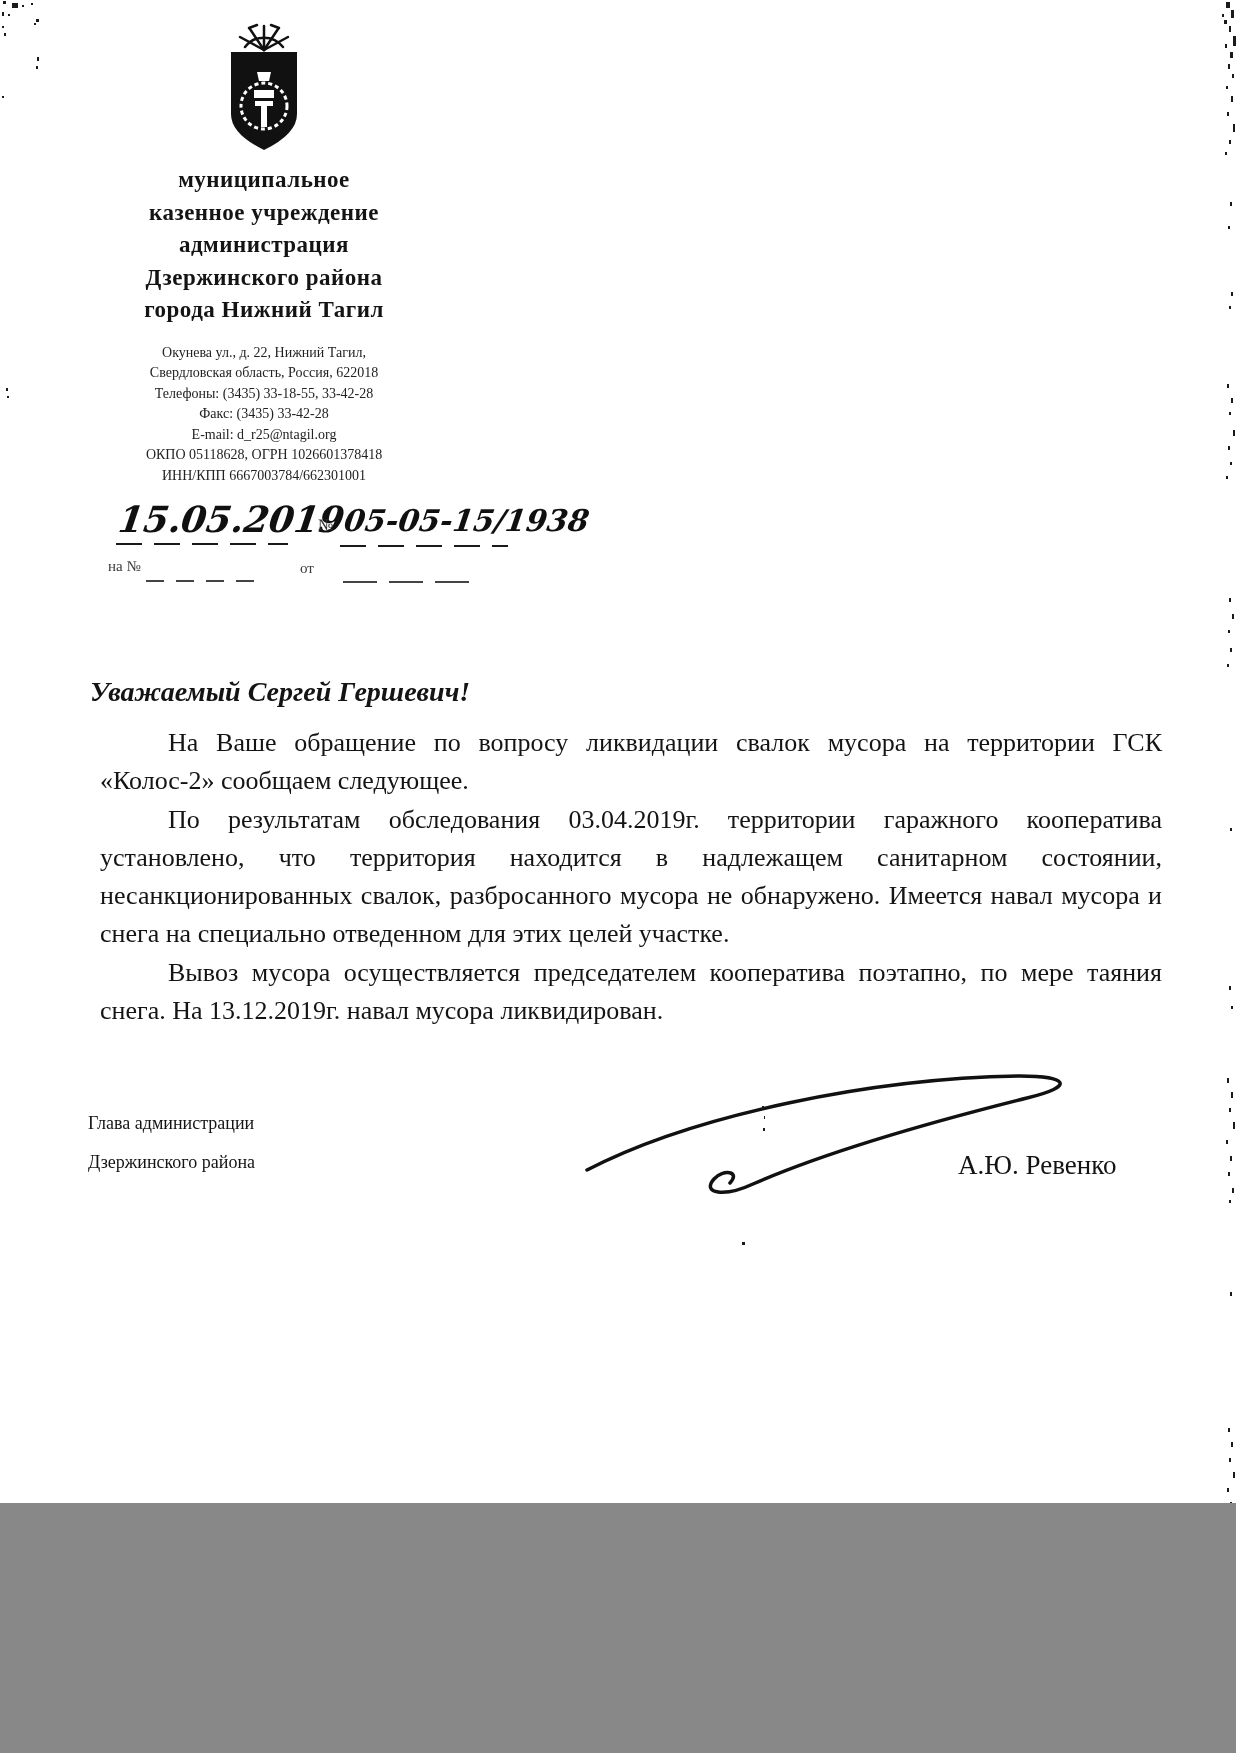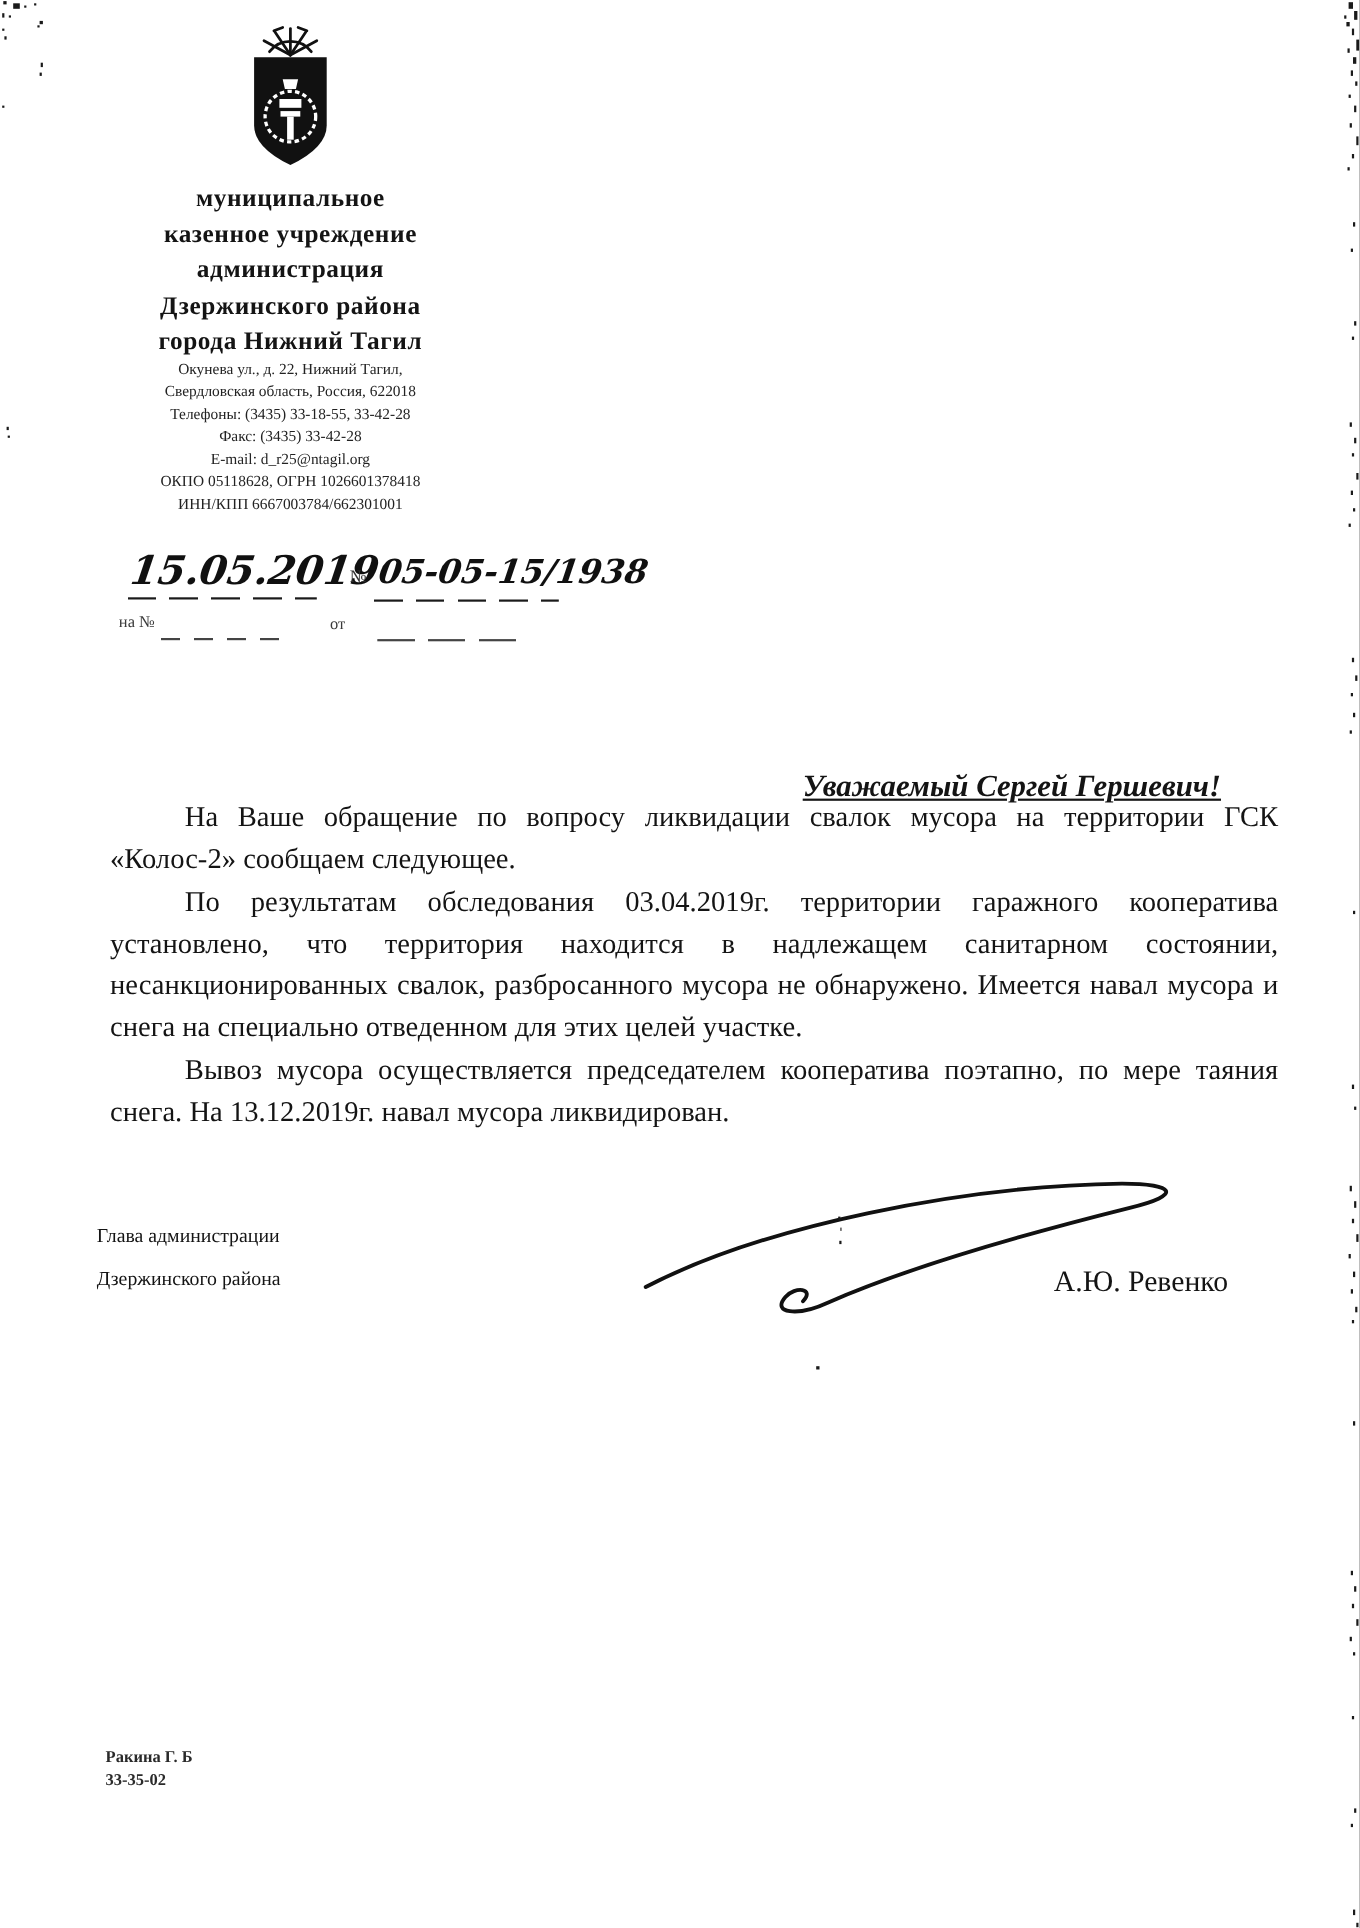--- a/index.html
+++ b/index.html
@@ -1,29 +1,29 @@
 <!DOCTYPE html>
 <html><head>
 <meta charset="utf-8">
 <style>
   html,body{margin:0;padding:0;background:#888;}
   .page{
     position:relative;
-    width:1236px;height:1753px;
+    width:1236px;height:1503px;
     margin:0 auto;
     background:#ffffff;
     overflow:hidden;
     font-family:"Liberation Serif","DejaVu Serif",serif;
     color:#141414;
   }
   
   .letterhead{position:absolute;left:78px;top:22px;width:372px;text-align:center;}
   .emblem{display:block;margin:0 auto 10px auto;}
   .org-line{font-weight:bold;font-size:23px;line-height:32.5px;letter-spacing:.5px;}
-  .contact{}
+  .contact{margin-top:16px;}
   .contact-line{font-size:14px;line-height:20.5px;color:#222;}
   
   .hand{
     font-family:"DejaVu Serif","Liberation Serif",serif;
     font-style:italic;font-weight:bold;color:#101010;
     transform:skewX(-8deg);transform-origin:left bottom;display:inline-block;
   }
   .date-hand{position:absolute;left:116px;top:498px;font-size:36px;}
   .no-label{position:absolute;left:318px;top:516px;font-size:16px;color:#333;}
   .no-hand{position:absolute;left:342px;top:503px;font-size:30px;}
@@ -35,22 +35,22 @@
   .ot-label{left:300px;top:560px;}
   .u-na{left:146px;top:580px;width:120px;background:repeating-linear-gradient(90deg,#444 0 18px,transparent 18px 30px);}
   .u-ot{left:343px;top:581px;width:132px;background:repeating-linear-gradient(90deg,#444 0 34px,transparent 34px 46px);}
   
   .recipient{position:absolute;left:718px;top:148px;width:420px;}
   .rcp-name{font-size:27px;line-height:30px;}
   .rcp-addr1{font-size:26px;margin-top:52px;}
   .rcp-addr2{font-size:26px;margin-top:10px;}
   
   .salutation{
-    position:absolute;left:90px;top:700px;width:1020px;text-align:right;
-    font-weight:bold;font-style:italic;font-size:28px;text-decoration:underline;
+    position:absolute;left:90px;top:676px;width:1020px;text-align:left;
+    font-weight:bold;font-style:italic;font-size:28px;
   }
   .body-text{position:absolute;left:100px;top:724px;width:1062px;}
   .body-text p{
     margin:0;font-size:26px;line-height:38.3px;
     text-align:justify;text-indent:68px;
   }
   
   .sig-position{position:absolute;left:88px;top:1104px;font-size:18px;line-height:39px;}
   .sig-svg{position:absolute;left:575px;top:1052px;}
   .sig-name{position:absolute;left:958px;top:1150px;font-size:27px;}

